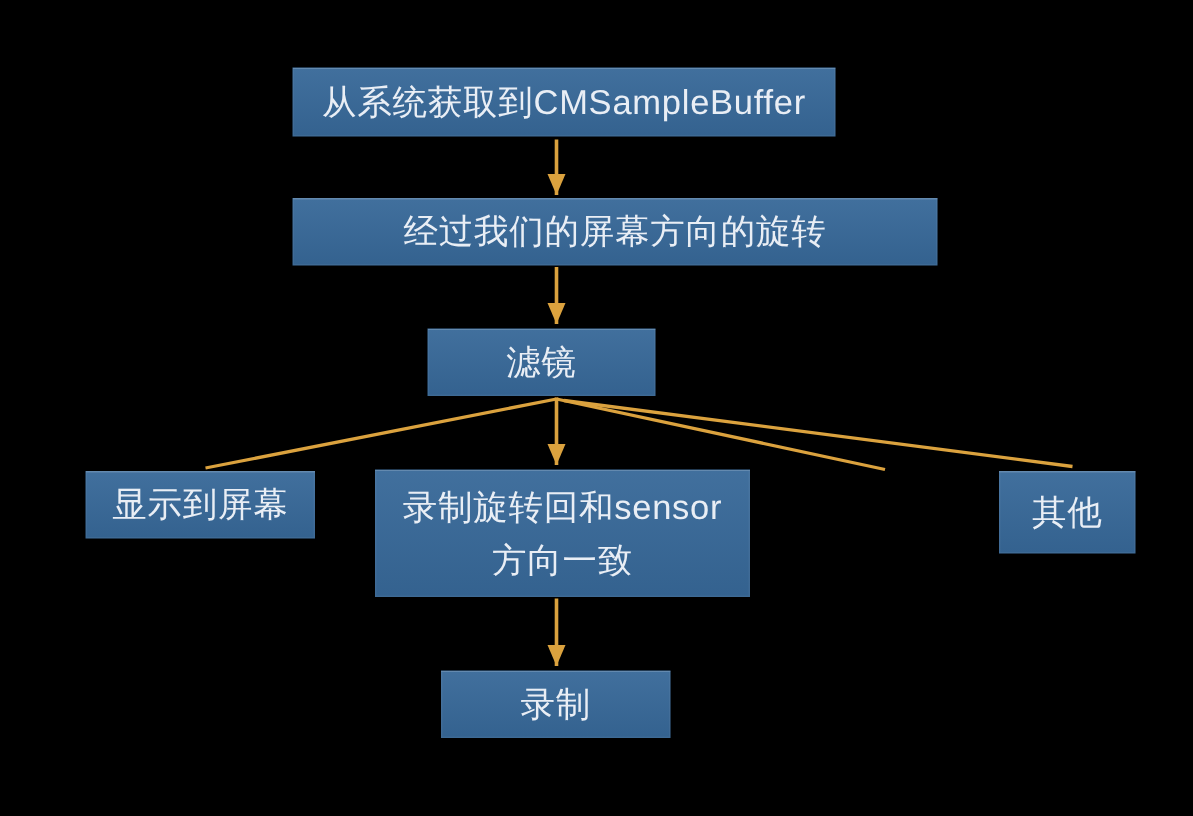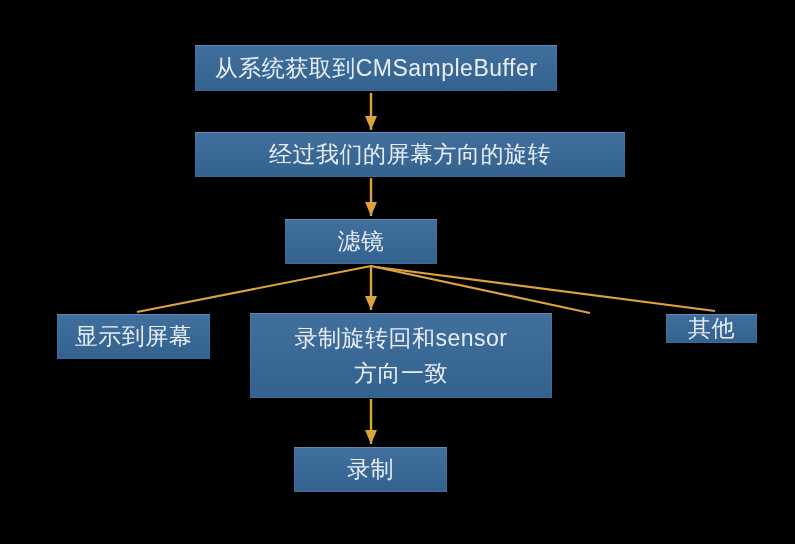--- a/index.html
+++ b/index.html
@@ -22,23 +22,23 @@
     background-color: var(--node-fill, #376898);
     background-image: linear-gradient(rgba(255,255,255,0.05), rgba(0,0,0,0.06));
     color: var(--node-text, #e9eef5);
     font-size: 23px; font-weight: 400; line-height: 1.5; letter-spacing: 0.5px;
     box-shadow: inset 0 1px 0 rgba(255,255,255,0.14), inset 0 0 0 1px rgba(255,255,255,0.05);
   }
   .n-source        { left: 195px; top: 45px;  width: 362px; height: 46px; }
   .n-rotation      { left: 195px; top: 132px; width: 430px; height: 45px; }
   .n-filter        { left: 285px; top: 219px; width: 152px; height: 45px; }
   .n-display       { left: 57px;  top: 314px; width: 153px; height: 45px; }
-  .n-record-rotate { left: 250px; top: 313px; width: 302px; height: 85px; }
+  .n-record-rotate { left: 250px; top: 313px; width: 250px; height: 85px; }
   .n-live          { left: 543px; top: 315px; width: 92px;  height: 45px; }
-  .n-other         { left: 666px; top: 314px; width: 91px;  height: 29px; text-align: right; }
+  .n-other         { left: 666px; top: 314px; width: 91px;  height: 55px; text-align: right; }
   .n-record        { left: 294px; top: 447px; width: 153px; height: 45px; }
 </style>
 </head>
 <body>
 
 <div class="canvas">
 
   <svg class="edges" width="795" height="544" viewBox="0 0 795 544" aria-hidden="true">
     <defs>
       <marker id="ah" markerUnits="userSpaceOnUse" markerWidth="16" markerHeight="14" refX="14" refY="6" orient="auto">

